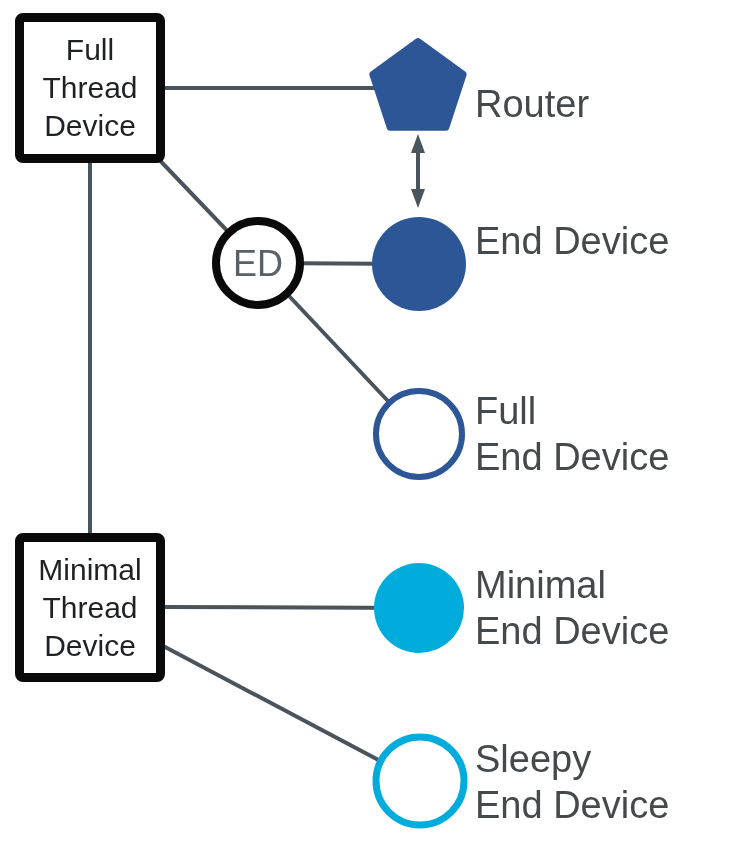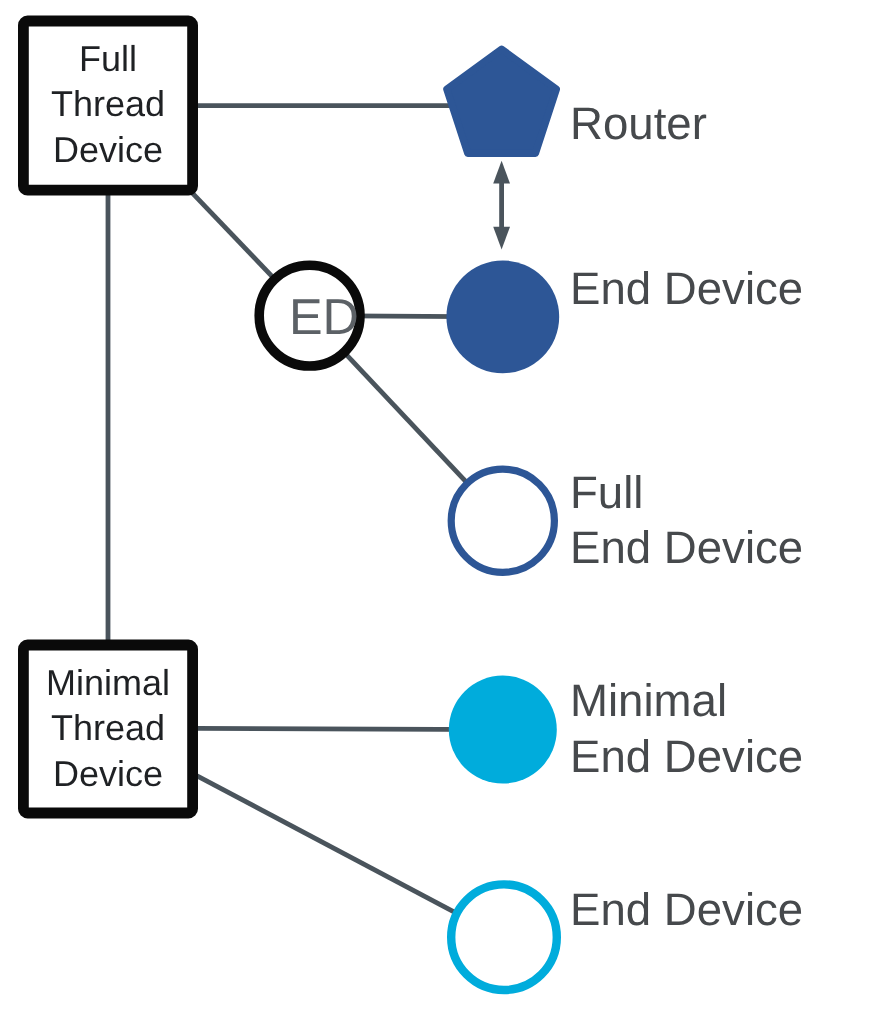--- a/index.html
+++ b/index.html
@@ -42,24 +42,23 @@
   .label-reed   { top: 218px; }
   .label-fed    { top: 388px; }
   .label-med    { top: 562px; }
   .label-sed    { top: 736px; }
   .ed-text {
     position: absolute;
     left: 213px;
     top: 245px;
     width: 90px;
     text-align: center;
-    font-size: 42px;
+    font-size: 36px;
     line-height: 38px;
     color: #5c6166;
-    padding-left: 12px;
   }
 </style>
 </head>
 <body>
 
 <div class="stage">
 
   <svg class="diagram-svg" width="740" height="844" viewBox="0 0 740 844">
 
     <g>
@@ -113,16 +112,17 @@
     <div>Full</div>
     <div>End Device</div>
   </div>
 
   <div class="node-label label-med">
     <div>Minimal</div>
     <div>End Device</div>
   </div>
 
   <div class="node-label label-sed">
+    <div>Sleepy</div>
     <div>End Device</div>
   </div>
 
 </div>
 
 </body></html>

